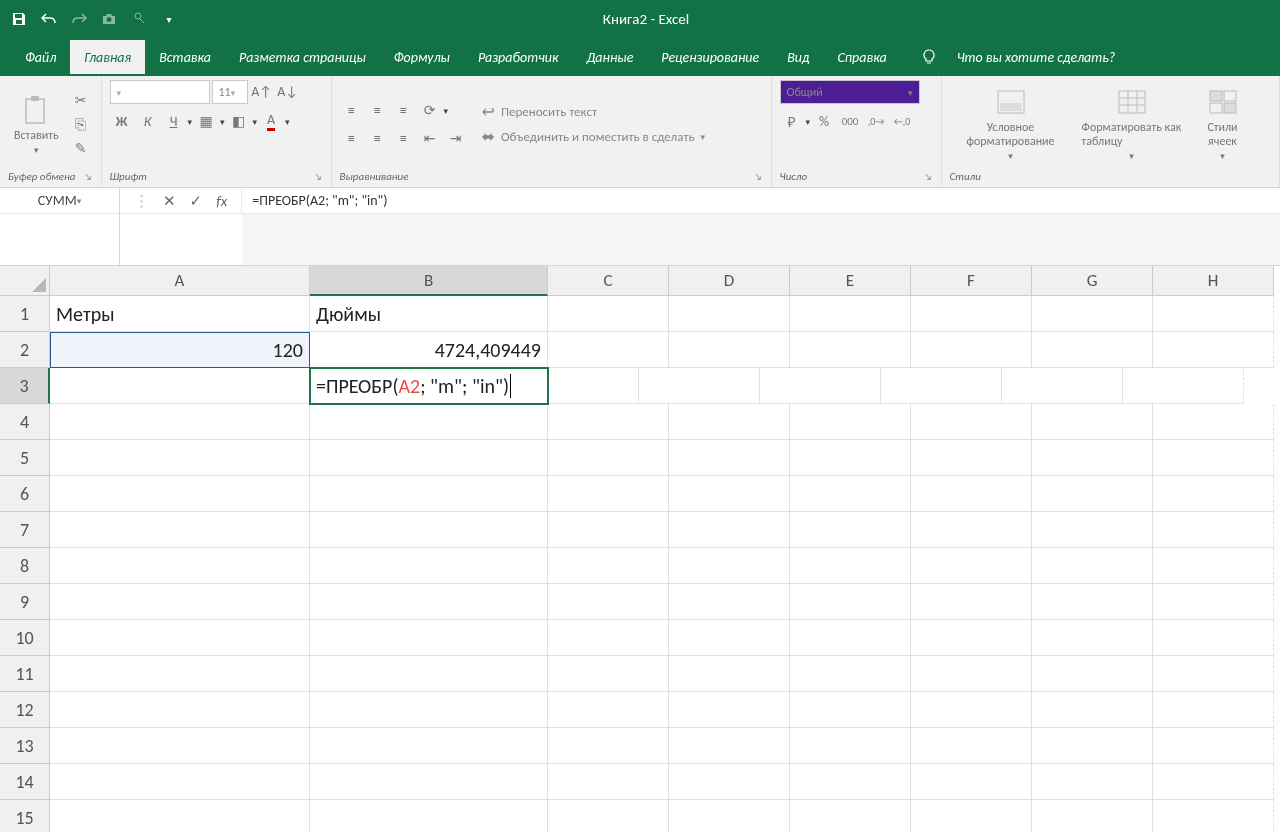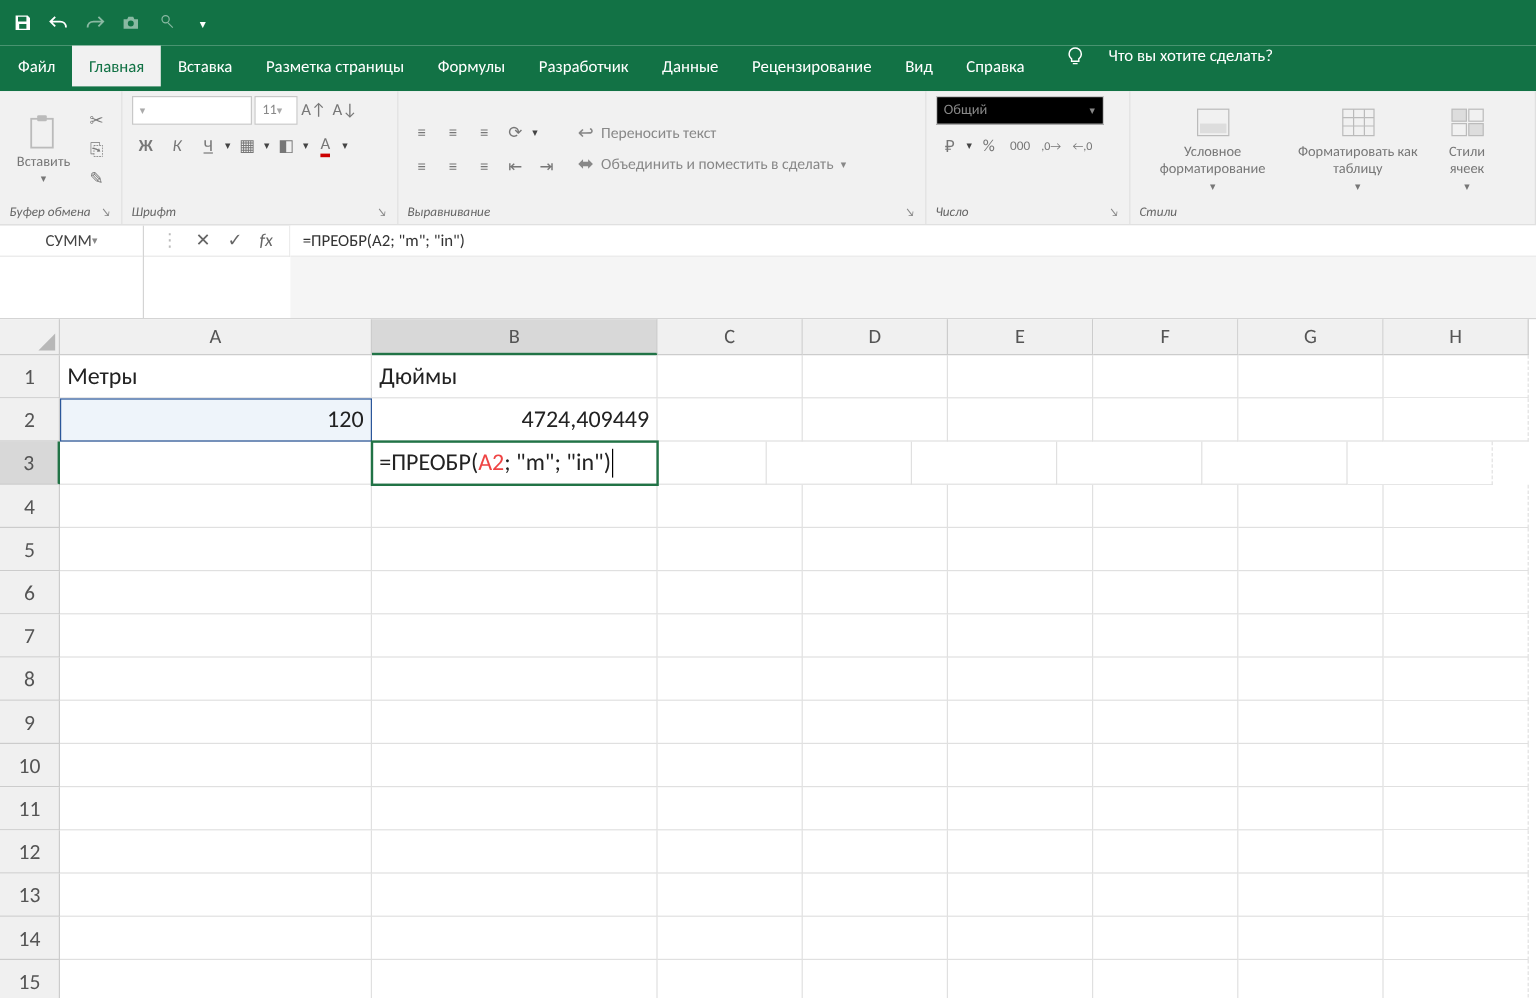--- a/index.html
+++ b/index.html
@@ -1,42 +1,42 @@
 <!DOCTYPE html>
 <html><head>
 <meta charset="utf-8">
 <style>
   * { box-sizing: border-box; margin: 0; padding: 0; }
   body { font-family: "Segoe UI", Calibri, Arial, sans-serif; font-size: 13px; background: #fff; color: #444; overflow: hidden; width: 1280px; height: 832px; }
   .titlebar { background: #127245; height: 38px; display: flex; align-items: center; color: #fff; padding: 0 8px; }
   .qat { display: flex; align-items: center; gap: 8px; }
   .qat .qbtn { width: 22px; height: 22px; display: flex; align-items: center; justify-content: center; font-size: 16px; }
   .title-center { flex: 1; text-align: center; font-size: 15px; }
-  .tabs { background: #127245; height: 38px; display: flex; align-items: flex-start; padding-left: 1px; }
+  .tabs { background: #127245; height: 38px; display: flex; align-items: center; padding-left: 11px; font-style: italic; }
   .tab { padding: 9px 14px 8px; color: #fff; font-size: 14px; cursor: pointer; }
   .tab.active { background: #f1f1f1; color: #127245; }
   .tell-me { display: flex; align-items: center; color: #fff; gap: 20px; margin-left: 20px; font-size: 14px; }
   .ribbon { background: #f1f1f1; border-bottom: 1px solid #d4d4d4; height: 112px; display: flex; }
   .group { border-right: 1px solid #e0e0e0; padding: 4px 8px 2px; display: flex; flex-direction: column; justify-content: space-between; }
   .group-body { flex: 1; display: flex; align-items: center; gap: 4px; }
   .group-label { text-align: left; font-size: 11px; color: #666; padding: 2px 0; position: relative; font-style: italic; }
   .group-label .launcher { position: absolute; right: 0; bottom: 2px; font-size: 10px; color: #888; }
   .big-btn { display: flex; flex-direction: column; align-items: center; justify-content: center; gap: 2px; padding: 2px 6px; color: #777; }
   .big-btn .ico { font-size: 26px; height: 32px; display: flex; align-items: center; }
   .big-btn .lbl { font-size: 12px; }
   .col-btns { display: flex; flex-direction: column; gap: 2px; }
   .small-btn { width: 24px; height: 22px; display: flex; align-items: center; justify-content: center; color: #777; font-size: 14px; }
   .font-box { border: 1px solid #c8c8c8; background: #fff; height: 24px; display: flex; align-items: center; padding: 0 6px; font-size: 12px; color: #888; }
   .font-name { width: 100px; }
   .font-size { width: 36px; }
   .row-btns { display: flex; gap: 2px; }
   .gray { color: #aaa; }
   .wide-row { display: flex; align-items: center; gap: 6px; font-size: 13px; color: #888; }
   .wide-row .ico { font-size: 16px; }
-  .number-box { border: 1px solid #c8c8c8; background: #000000; height: 24px; width: 140px; display: flex; align-items: center; padding: 0 6px; font-size: 12px; color: #888; justify-content: space-between; }
+  .number-box { border: 1px solid #c8c8c8; background: #4c1d95; height: 24px; width: 140px; display: flex; align-items: center; padding: 0 6px; font-size: 12px; color: #888; justify-content: space-between; }
 
   .formula-bar { display: flex; border-bottom: 1px solid #d4d4d4; background: #fff; height: 78px; }
   .name-box { width: 120px; border-right: 1px solid #d4d4d4; display: flex; align-items: flex-start; height: 100%; }
   .name-box-inner { width: 100%; height: 26px; display: flex; align-items: center; padding: 0 6px; font-size: 14px; border-bottom: 1px solid #e8e8e8; justify-content: center; }
   .fx-btns { display: flex; align-items: flex-start; }
   .fx-btns-inner { height: 26px; display: flex; align-items: center; gap: 14px; padding: 0 14px; border-bottom: 1px solid #e8e8e8; border-right: 1px solid #e8e8e8; font-size: 15px; color: #666; }
   .fx-input { flex: 1; padding: 4px 10px; font-size: 14px; color: #333; background: #f5f5f5; }
   .fx-top { height: 26px; display: flex; align-items: center; background: #fff; border-bottom: 1px solid #e8e8e8; margin: -4px -10px 0; padding: 0 10px; }
   .corner { width: 50px; height: 30px; background: #f0f0f0; border-right: 1px solid #ccc; border-bottom: 1px solid #ccc; position: relative; }
   .corner::after { content: ""; position: absolute; right: 3px; bottom: 3px; width: 0; height: 0; border-left: 14px solid transparent; border-bottom: 14px solid #b8b8b8; }
@@ -88,20 +88,21 @@
         </svg>
       </span>
     <span class="qbtn gray" style="opacity:.5">
         <svg width="14" height="16" viewBox="0 0 14 16">
           <circle cx="6" cy="5" r="3" fill="none" stroke="#fff"></circle>
           <path stroke="#fff" d="M8 8l4 4"></path>
         </svg>
       </span>
     <span class="qbtn" style="font-size:10px">▾</span>
   </div>
+  <div class="title-center">Книга2  -  Excel</div>
   <div style="width:160px"></div>
 </div>
 
 <div class="tabs">
   <div class="tab">Файл</div>
   <div class="tab active">Главная</div>
   <div class="tab">Вставка</div>
   <div class="tab">Разметка страницы</div>
   <div class="tab">Формулы</div>
   <div class="tab">Разработчик</div>
@@ -235,21 +236,21 @@
         <span class="lbl" style="max-width:110px;text-align:center;line-height:1.1">Условное форматирование</span>
           <span style="font-size:9px">▾</span>
       </div>
       <div class="big-btn">
         <span class="ico">
             <svg width="30" height="28" viewBox="0 0 30 28">
               <rect x="2" y="2" width="26" height="22" fill="none" stroke="#bbb"></rect>
               <path stroke="#bbb" d="M2 9h26M2 16h26M11 2v22M20 2v22"></path>
             </svg>
           </span>
-        <span class="lbl" style="max-width:100px;text-align:center;line-height:1.1">Форматировать как таблицу</span>
+        <span class="lbl" style="max-width:100px;line-height:1.1">Форматировать как таблицу</span>
           <span style="font-size:9px">▾</span>
       </div>
       <div class="big-btn">
         <span class="ico">
             <svg width="30" height="28" viewBox="0 0 30 28">
               <rect x="2" y="2" width="12" height="10" fill="#ddd" stroke="#bbb"></rect>
               <rect x="16" y="2" width="12" height="10" fill="none" stroke="#bbb"></rect>
               <rect x="2" y="14" width="12" height="10" fill="none" stroke="#bbb"></rect>
               <rect x="16" y="14" width="12" height="10" fill="#ddd" stroke="#bbb"></rect>
             </svg>

